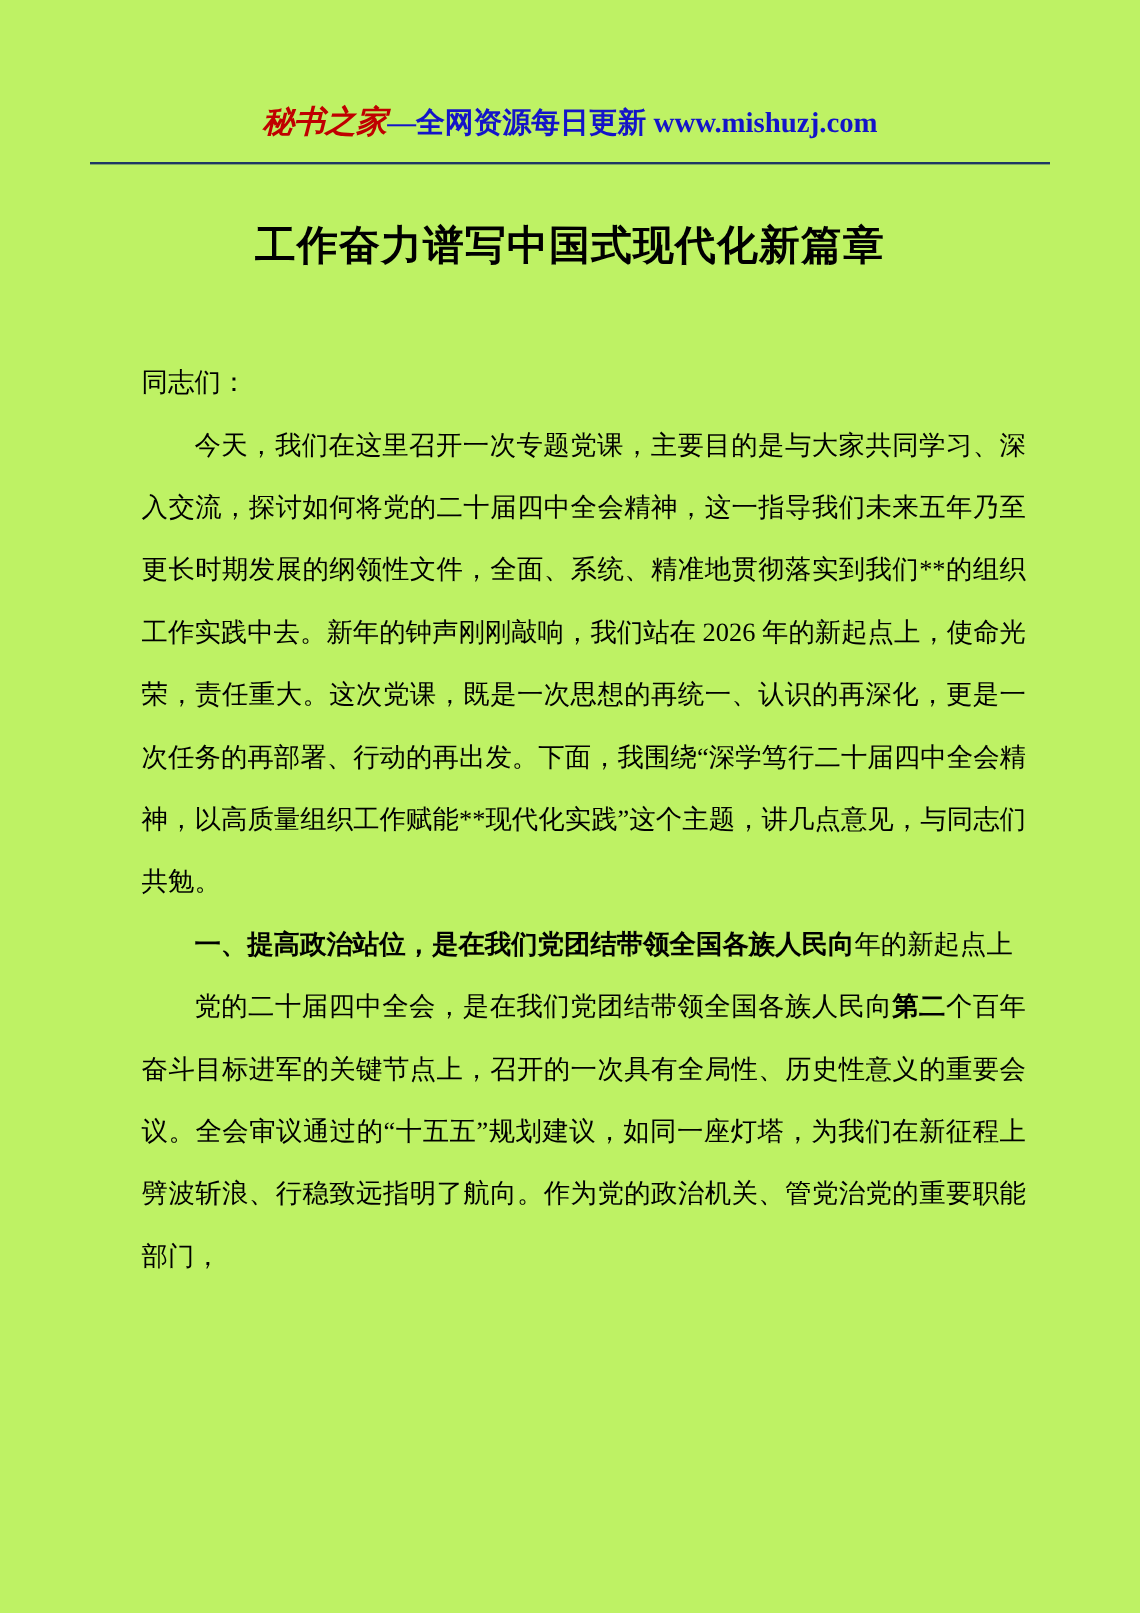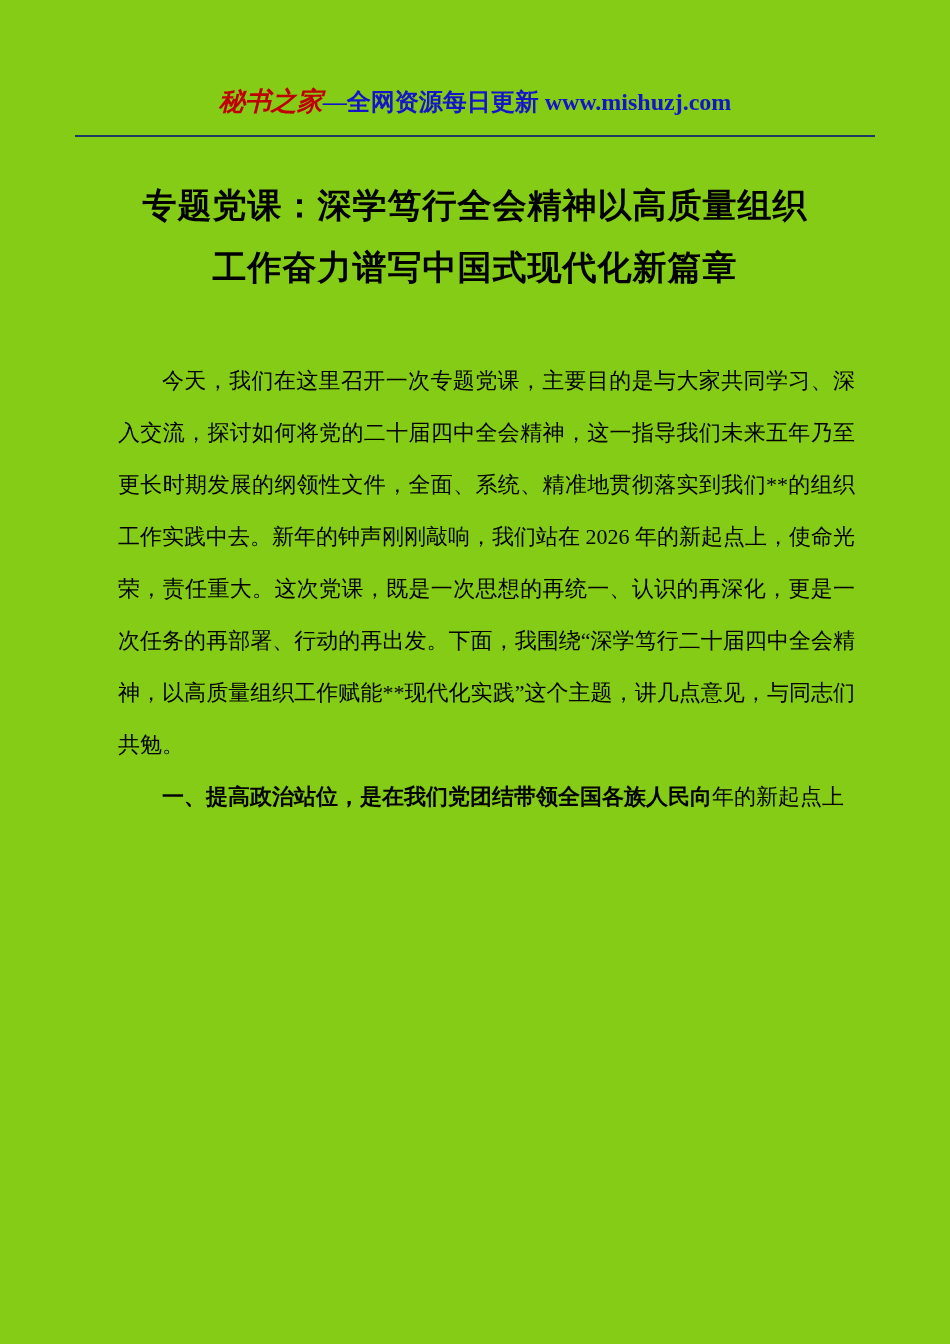--- a/index.html
+++ b/index.html
@@ -5,21 +5,21 @@
   html, body {
     margin: 0;
     padding: 0;
     background: #ffffff;
   }
   .page {
     position: relative;
     width: 950px;
     min-height: 1344px;
     margin: 0 auto;
-    background: #84cc16;
+    background: #bef264;
     font-family: "Liberation Serif", "DejaVu Serif", serif;
     color: #000000;
     box-sizing: border-box;
   }
   
   .site-header {
     padding-top: 84px;
     text-align: center;
     font-size: 24px;
     white-space: nowrap;
@@ -91,29 +91,30 @@
 
 <div class="page">
 
   <div class="site-header">
     <span class="brand">秘书之家</span><span class="tagline">—全网资源每日更新 </span><a class="site-url">www.mishuzj.com</a>
   </div>
 
   <hr class="header-rule">
 
   <h1 class="doc-title">
-    <span class="title-line">专题党课：深学笃行全会精神以高质量组织</span>
     <span class="title-line">工作奋力谱写中国式现代化新篇章</span>
   </h1>
 
   <div class="doc-body">
 
+    <p class="salutation">同志们：</p>
 
     <p class="para">今天，我们在这里召开一次专题党课，主要目的是与大家共同学习、深入交流，探讨如何将党的二十届四中全会精神，这一指导我们未来五年乃至更长时期发展的纲领性文件，全面、系统、精准地贯彻落实到我们**的组织工作实践中去。新年的钟声刚刚敲响，我们站在 2026 年的新起点上，使命光荣，责任重大。这次党课，既是一次思想的再统一、认识的再深化，更是一次任务的再部署、行动的再出发。下面，我围绕“深学笃行二十届四中全会精神，以高质量组织工作赋能**现代化实践”这个主题，讲几点意见，与同志们共勉。</p>
 
     <p class="para"><span class="bold-run">一、提高政治站位，是在我们党团结带领全国各族人民向</span><span>年的新起点上</span></p>
 
+    <p class="para"><span>党的二十届四中全会，是在我们党团结带领全国各族人民向</span><span class="bold-run">第二</span><span>个百年奋斗目标进军的关键节点上，召开的一次具有全局性、历史性意义的重要会议。全会审议通过的“十五五”规划建议，如同一座灯塔，为我们在新征程上劈波斩浪、行稳致远指明了航向。作为党的政治机关、管党治党的重要职能部门，</span></p>
 
   </div>
 
   <div class="pad-bottom"></div>
 
 </div>
 
 </body></html>

